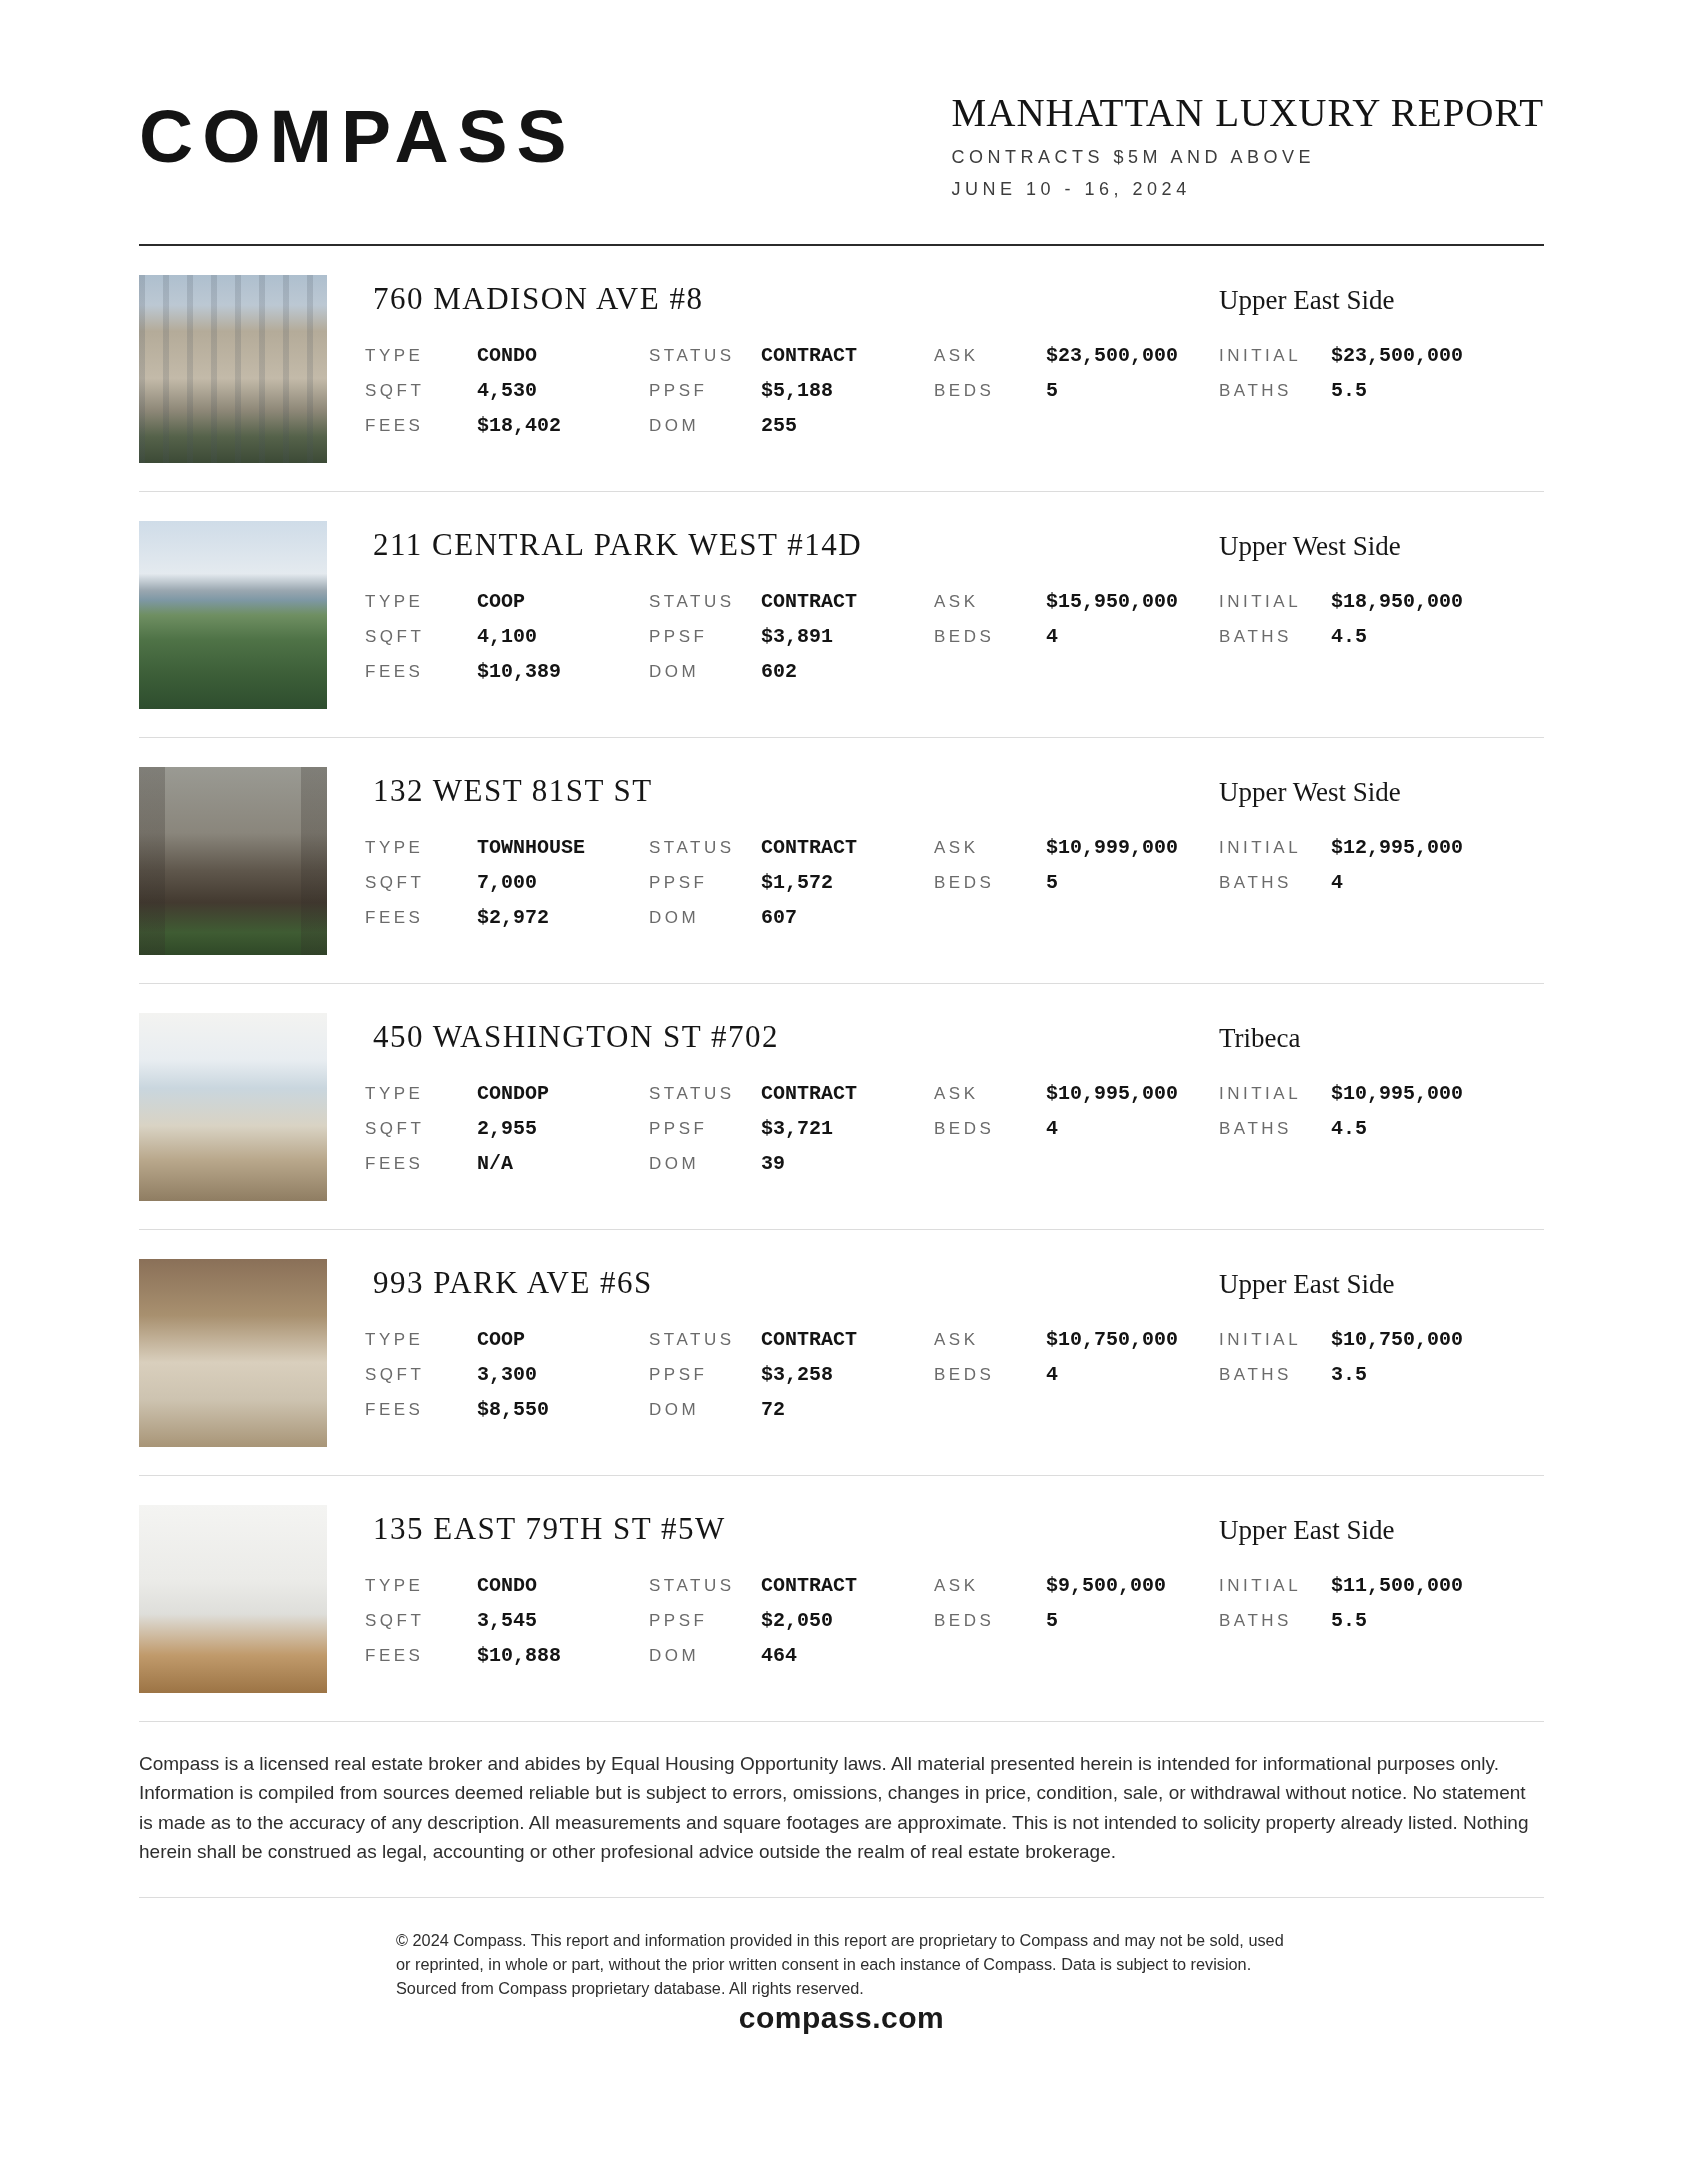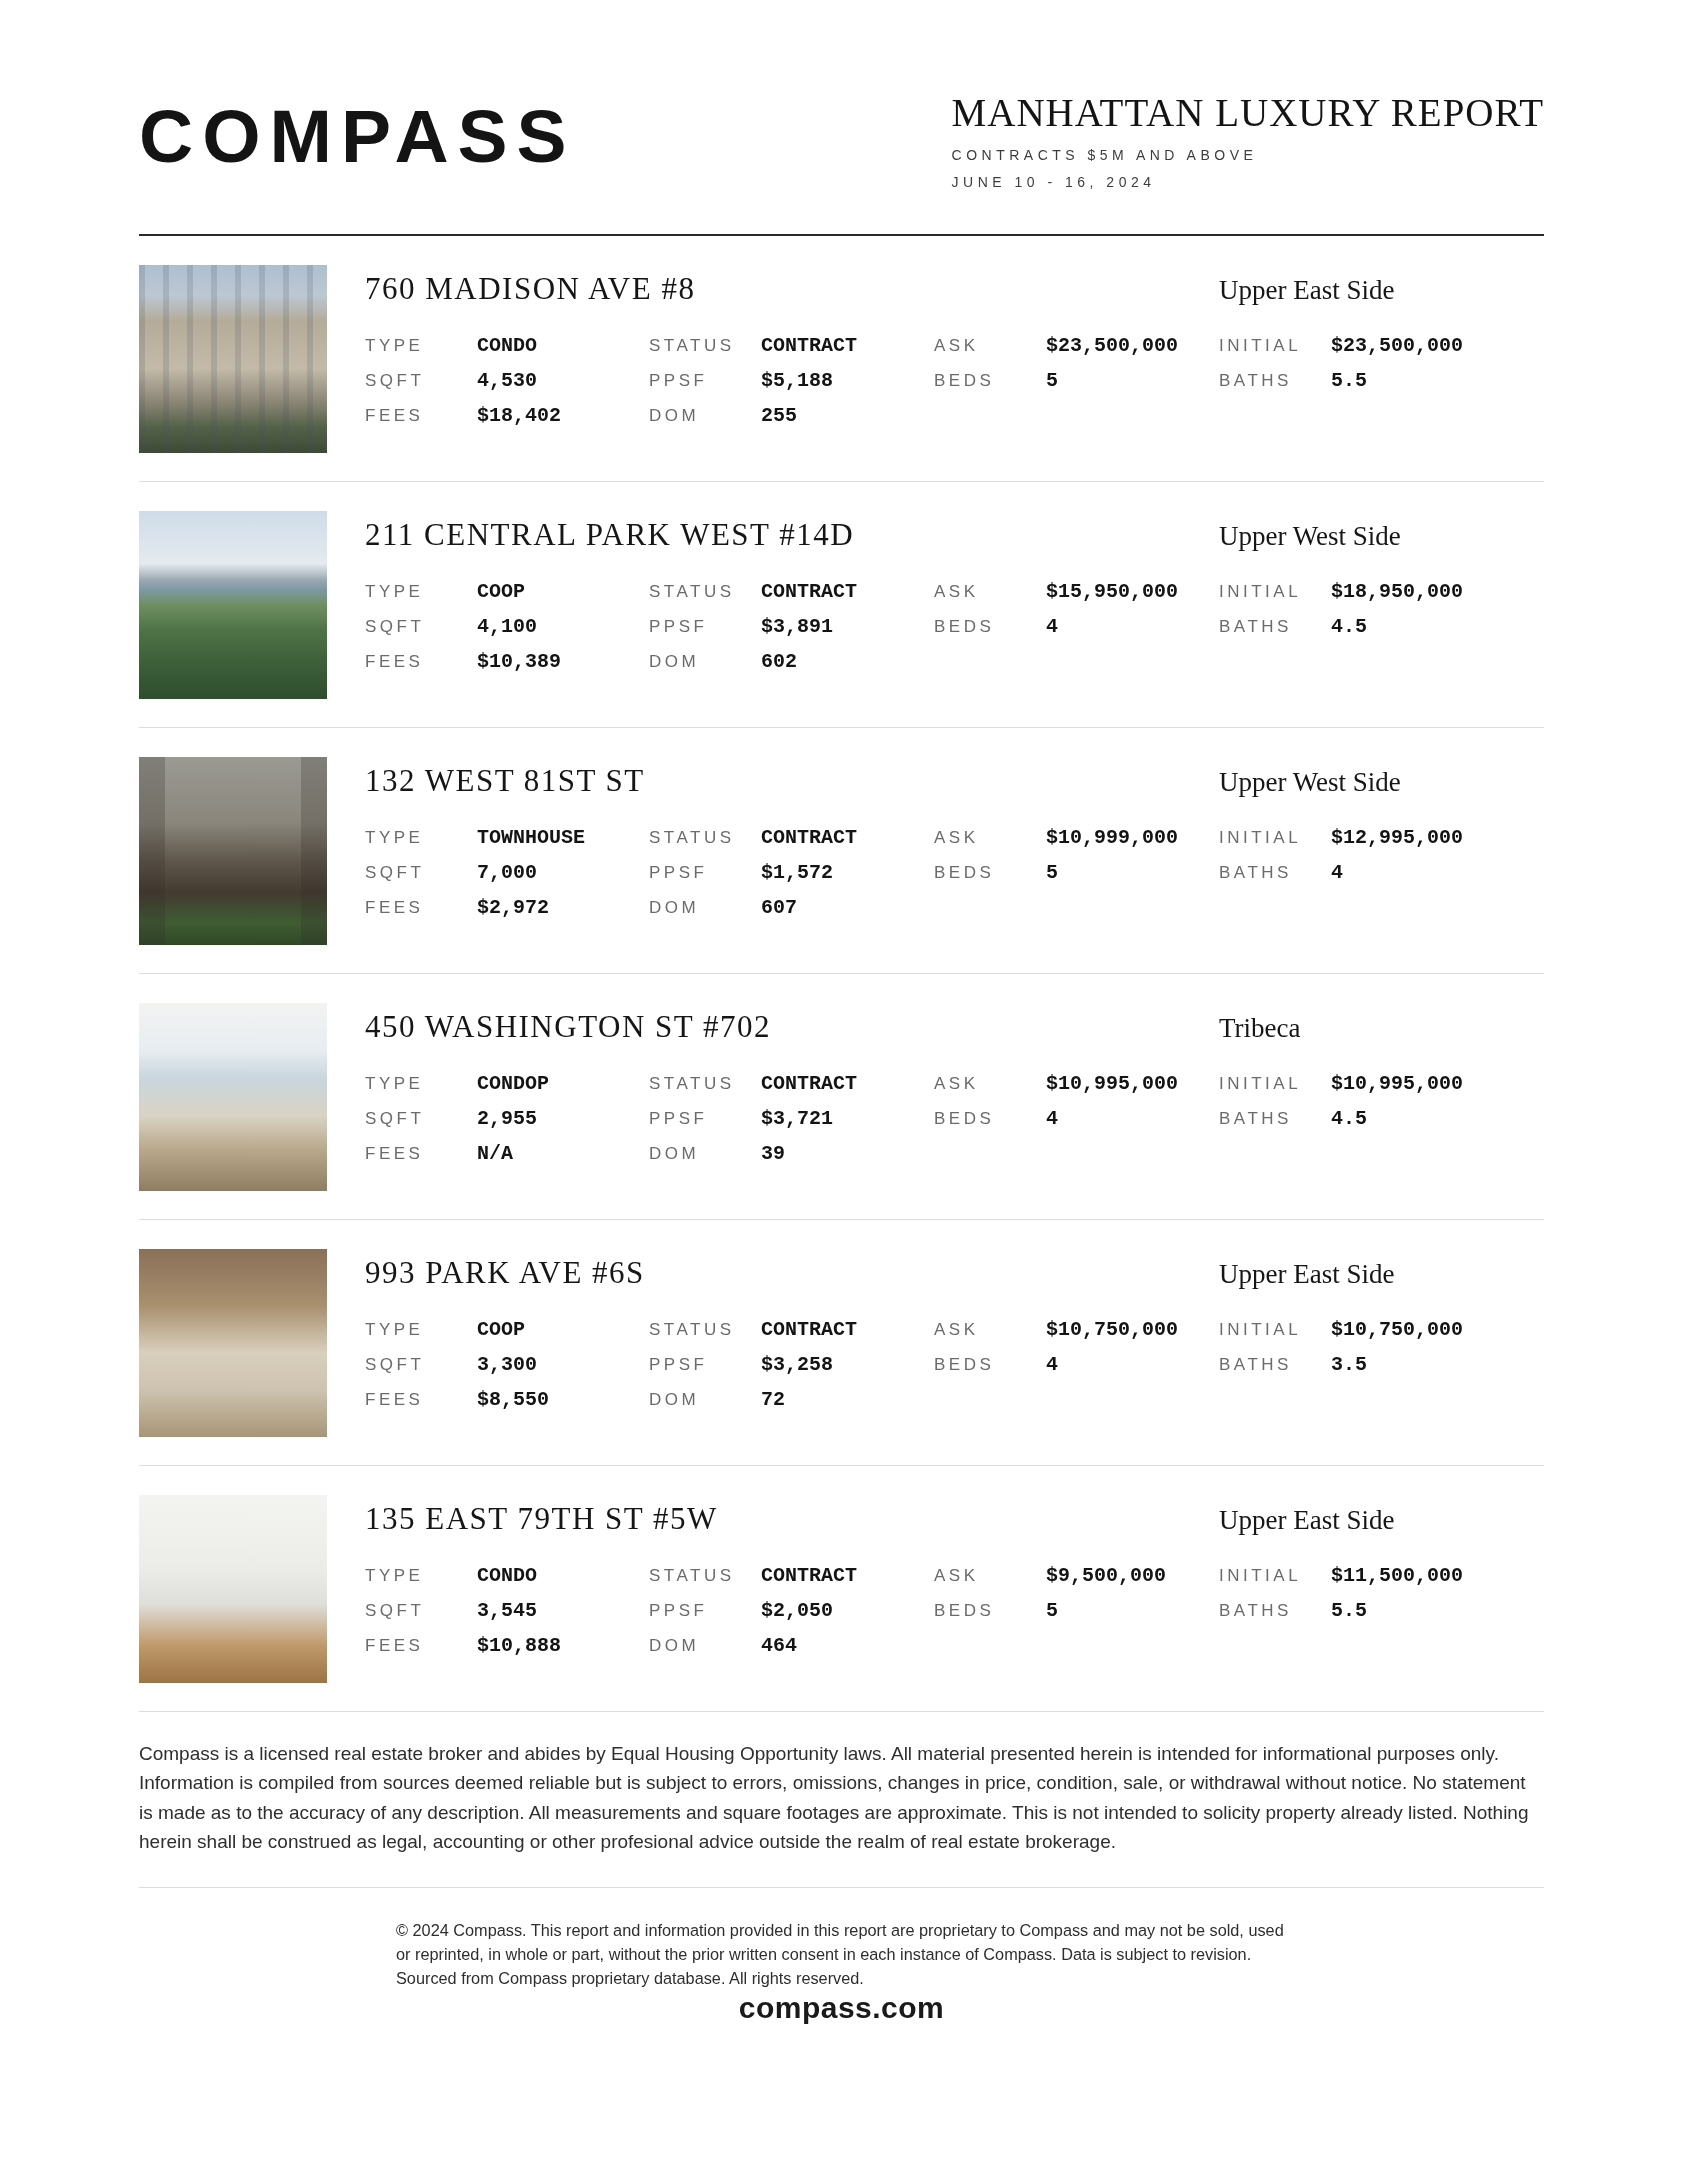--- a/index.html
+++ b/index.html
@@ -35,21 +35,21 @@
   .header-right { text-align: left; }
   .report-title {
     font-family: "Liberation Serif", serif;
     font-size: 39px;
     font-weight: 500;
     letter-spacing: 1px;
     color: #141414;
     line-height: 1.15;
   }
   .report-subtitle, .report-date {
-    font-size: 14px;
+    font-size: 18px;
     letter-spacing: 4.5px;
     color: #3d3d3d;
     margin-top: 11px;
   }
   .header-divider {
     border: none;
     border-top: 2px solid #2b2b2b;
     margin-top: 44px;
   }
 
@@ -99,20 +99,21 @@
     grid-template-columns: 854px 1fr;
     align-items: baseline;
     margin-bottom: 27px;
   }
   .address {
     font-family: "Liberation Serif", serif;
     font-size: 31px;
     font-weight: 500;
     letter-spacing: 1.5px;
     color: #161616;
+    margin-left: 8px;
   }
   .neighborhood {
     font-family: "Liberation Serif", serif;
     font-size: 27px;
     font-weight: 400;
     color: #161616;
   }
   .stats {
     display: grid;
     grid-template-columns: 284px 285px 285px 1fr;

